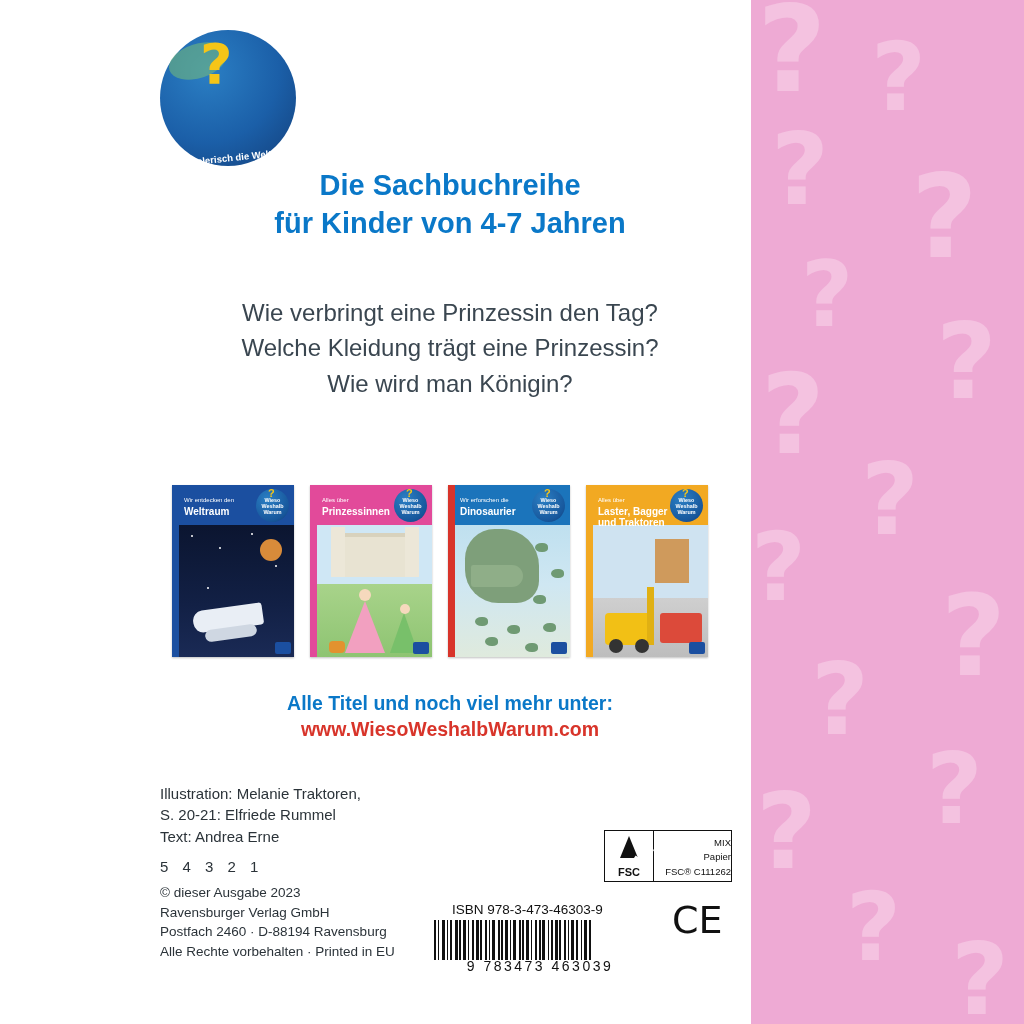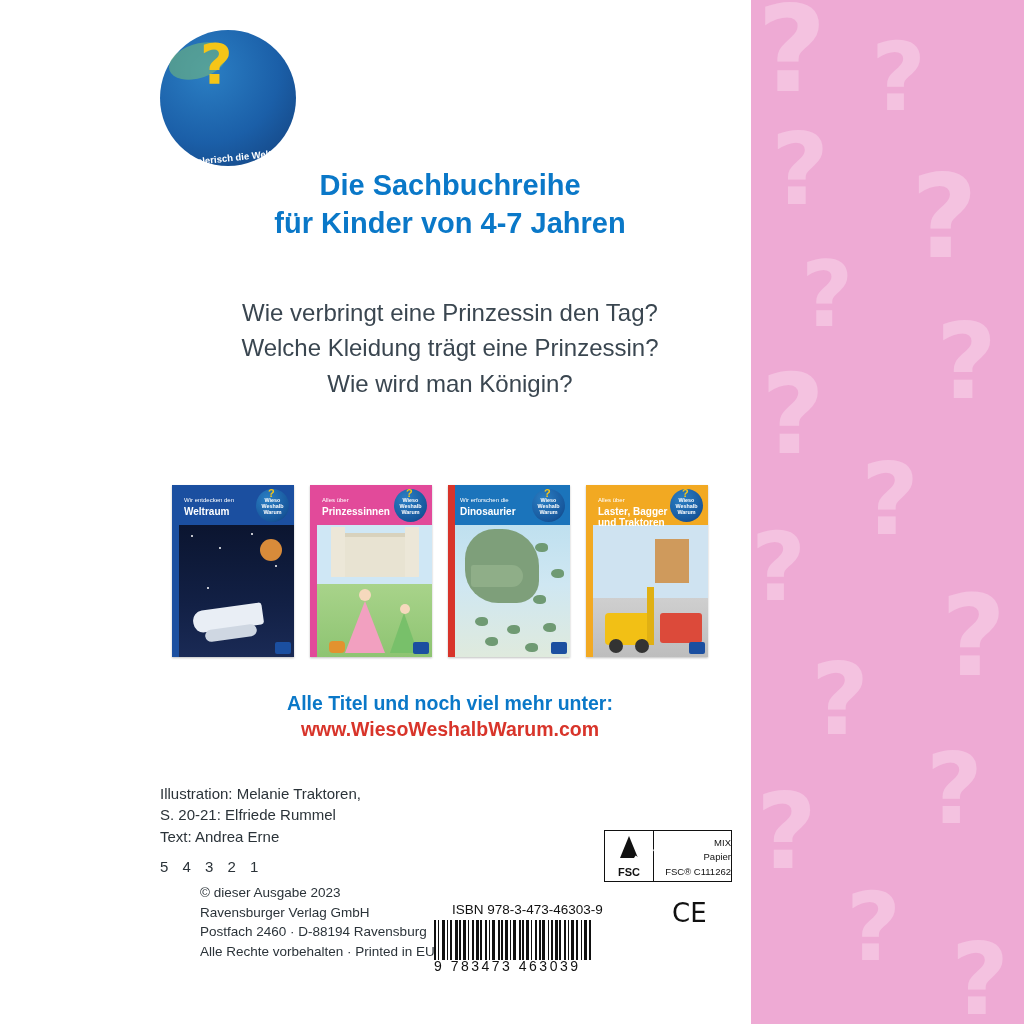--- a/index.html
+++ b/index.html
@@ -334,21 +334,20 @@
     font-size: 15px;
     letter-spacing: 5px;
   }
   .imprint {
     position: absolute;
     left: 160px;
     top: 883px;
     color: #2b3339;
     font-size: 13.5px;
     line-height: 1.45;
-    margin-left: 40px;
   }
 
   
   .fsc {
     position: absolute;
     left: 604px;
     top: 830px;
     width: 128px;
     height: 52px;
     border: 1.5px solid #111;
@@ -422,26 +421,27 @@
   }
   .ean {
     position: absolute;
     left: 434px;
     top: 958px;
     width: 212px;
     font-size: 14px;
     color: #111;
     letter-spacing: 2.5px;
     font-family: "Liberation Sans", sans-serif;
+    text-align: center;
   }
   .ce {
     position: absolute;
     left: 672px;
     top: 898px;
-    font-size: 26px;
+    font-size: 38px;
     color: #111;
     font-family: "DejaVu Sans", sans-serif;
   }
 </style>
 </head>
 <body>
 
 <div class="page">
 
   <div class="pink-band">

